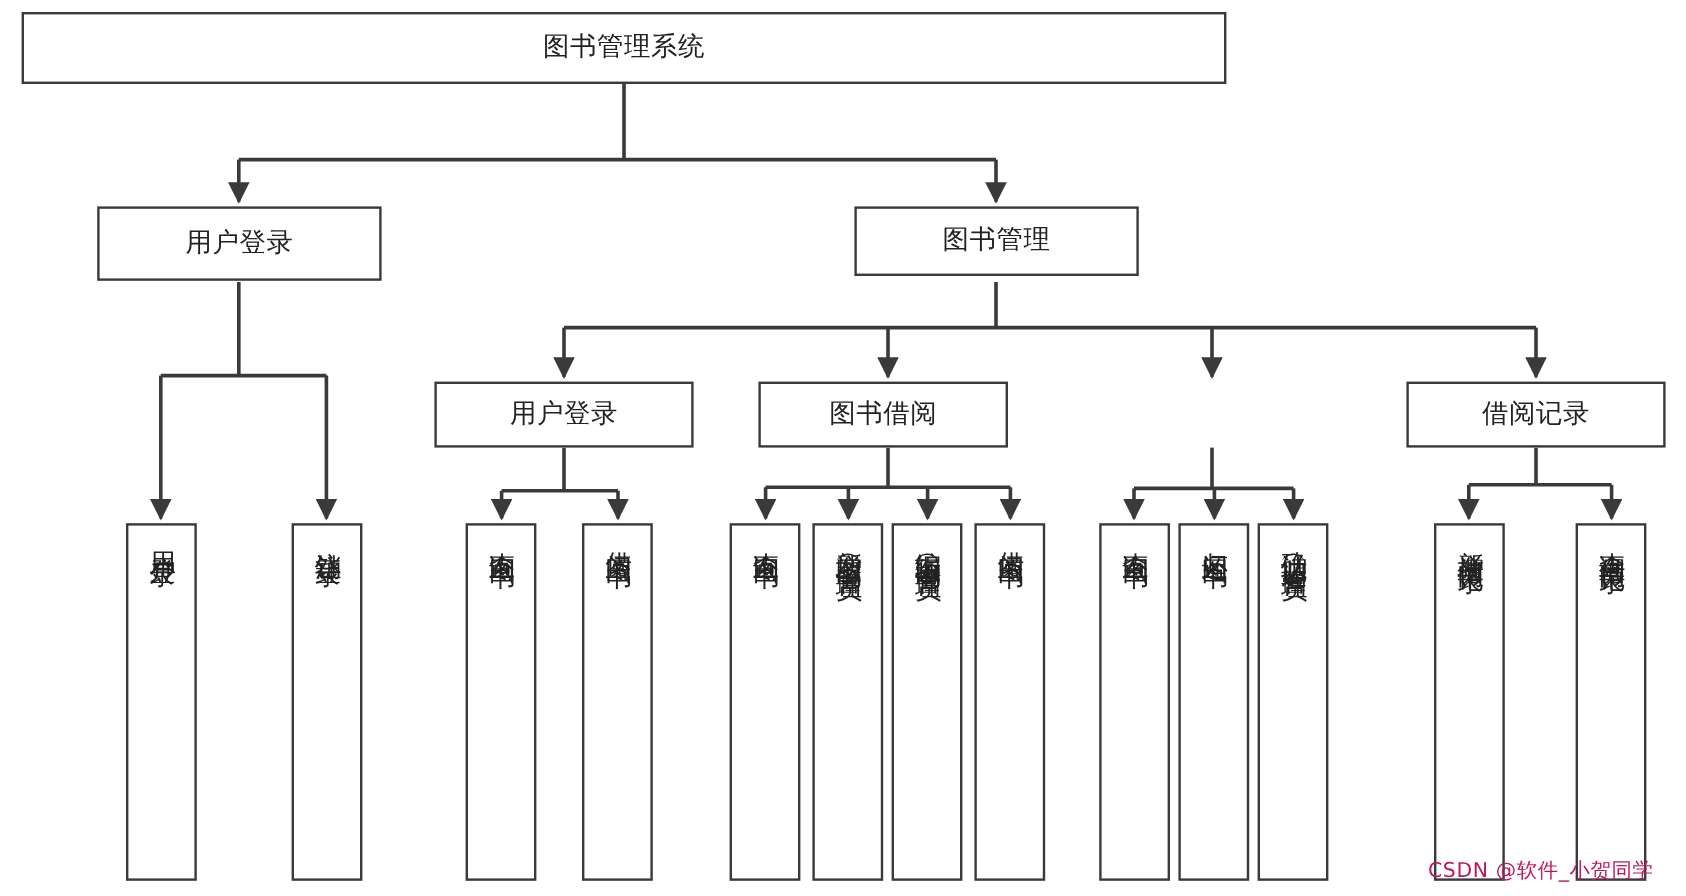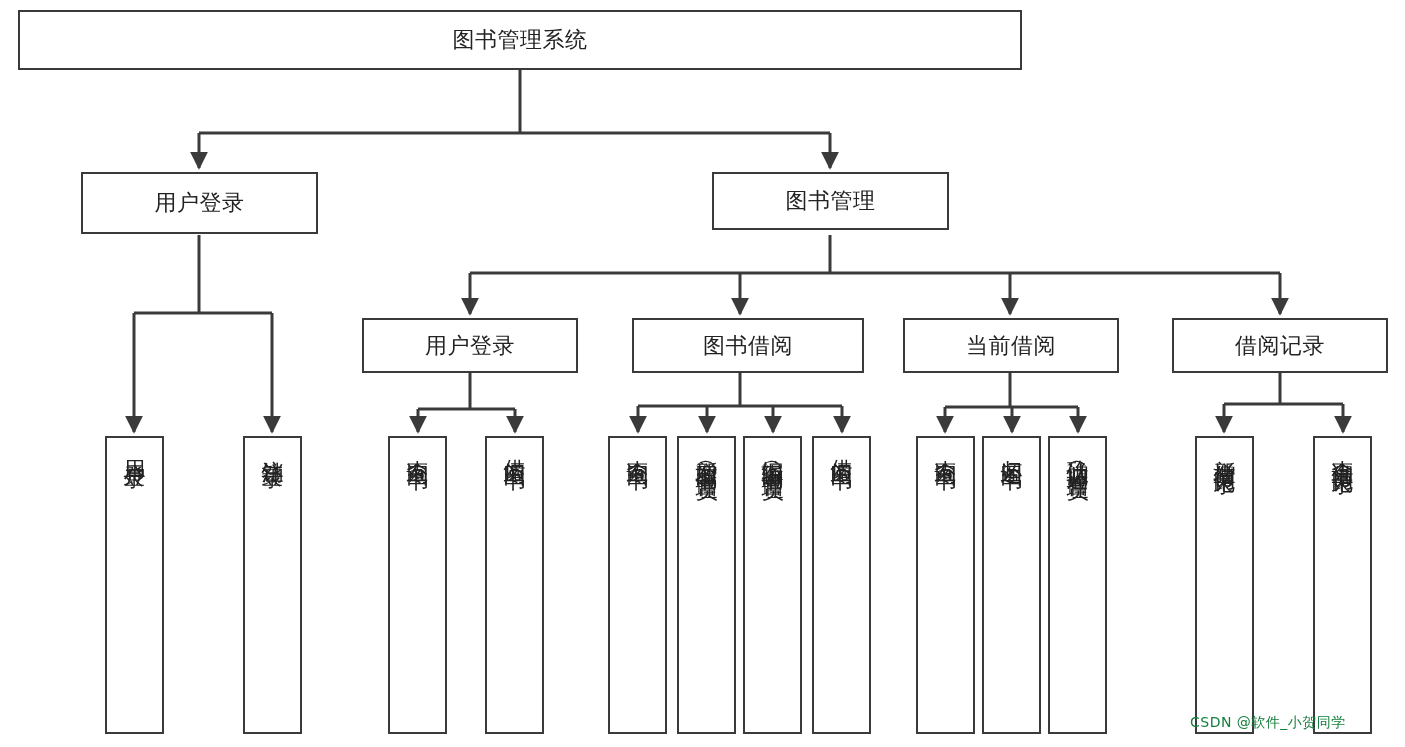--- a/index.html
+++ b/index.html
@@ -58,22 +58,22 @@
   .node.vertical .node-label {
     writing-mode: vertical-rl;
     text-orientation: upright;
     font-size: 22px;
     letter-spacing: 3px;
     line-height: 1;
     margin: 0 auto;
   }
   .watermark {
     position: absolute;
-    font-size: 14px;
-    color: #15803d;
+    font-size: 17px;
+    color: #be185d;
     letter-spacing: 0.5px;
     white-space: nowrap;
   }
 </style>
 </head>
 <body>
 
 <div id="diagram">
 
   <svg class="connectors" viewBox="0 0 1405 747" width="1405" height="747" xmlns="http://www.w3.org/2000/svg">
@@ -135,25 +135,22 @@
   <div class="node horizontal" style="left:81px; top:172px; width:237px; height:62px;">
     <span class="node-label">用户登录</span>
   </div>
   <div class="node horizontal" style="left:712px; top:172px; width:237px; height:58px;">
     <span class="node-label">图书管理</span>
   </div>
 
   <div class="node horizontal" style="left:362px; top:318px; width:216px; height:55px;">
     <span class="node-label">用户登录</span>
   </div>
-  <div class="node horizontal" style="left:632px; top:318px; width:232px; height:55px;">
+  <div class="node horizontal" style="left:632px; top:318px; width:208px; height:55px;">
     <span class="node-label">图书借阅</span>
-  </div>
-  <div class="node horizontal" style="left:903px; top:318px; width:216px; height:55px;">
-    <span class="node-label">当前借阅</span>
   </div>
   <div class="node horizontal" style="left:1172px; top:318px; width:216px; height:55px;text-align:center;">
     <span class="node-label">借阅记录</span>
   </div>
 
   <div class="node vertical" style="left:105px; top:436px; width:59px; height:298px;">
     <span class="node-label">用户登录</span>
   </div>
   <div class="node vertical" style="left:243px; top:436px; width:59px; height:298px;">
     <span class="node-label">注销登录</span>

